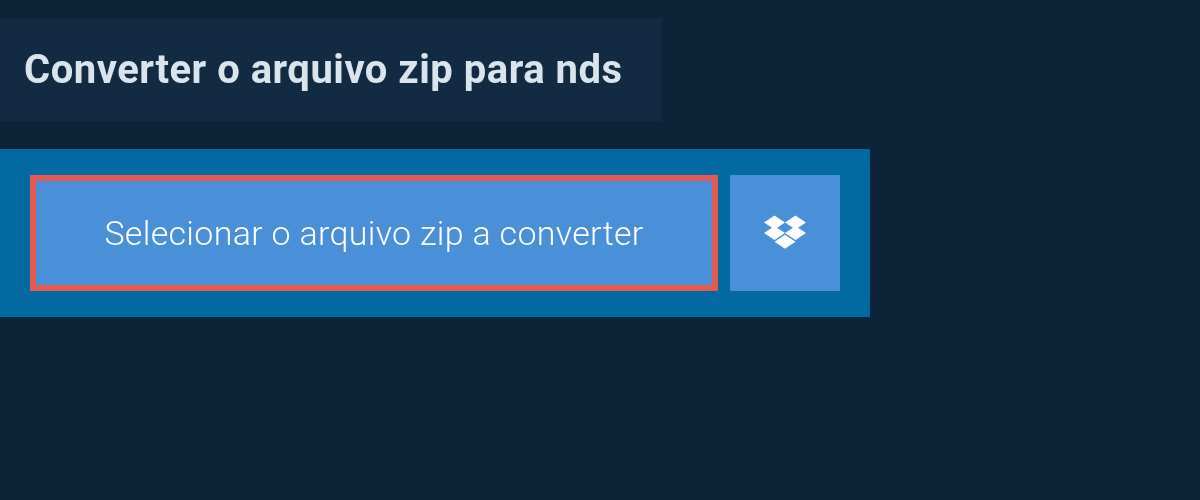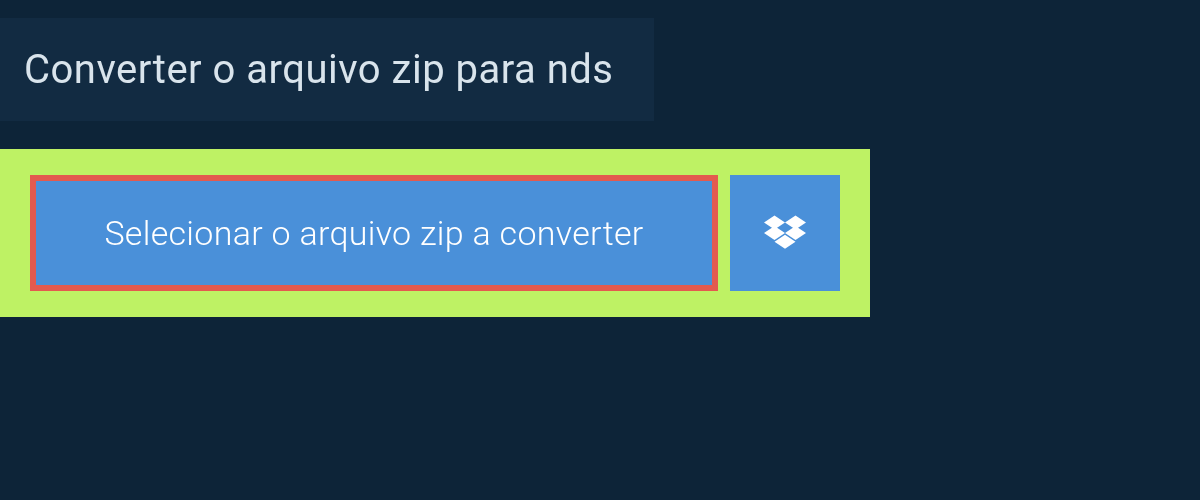--- a/index.html
+++ b/index.html
@@ -17,26 +17,26 @@
     .title-bar {
       background: #122b42;
       display: inline-block;
       padding: 28px 40px 28px 24px;
       margin-top: 18px;
       margin-left: 0;
     }
     .title-text {
       color: #d9e4ec;
       font-size: 40px;
-      font-weight: 400;
+      font-weight: 700;
       letter-spacing: 0.5px;
     }
     .button-row {
       display: flex;
-      background: #bef264;
+      background: #0369a1;
       padding: 26px 30px;
       margin-top: 28px;
       margin-left: 0;
       width: 870px;
       gap: 12px;
     }
     .select-button {
       flex: 1;
       background: #4a90d9;
       border: 6px solid #e35a4f;

